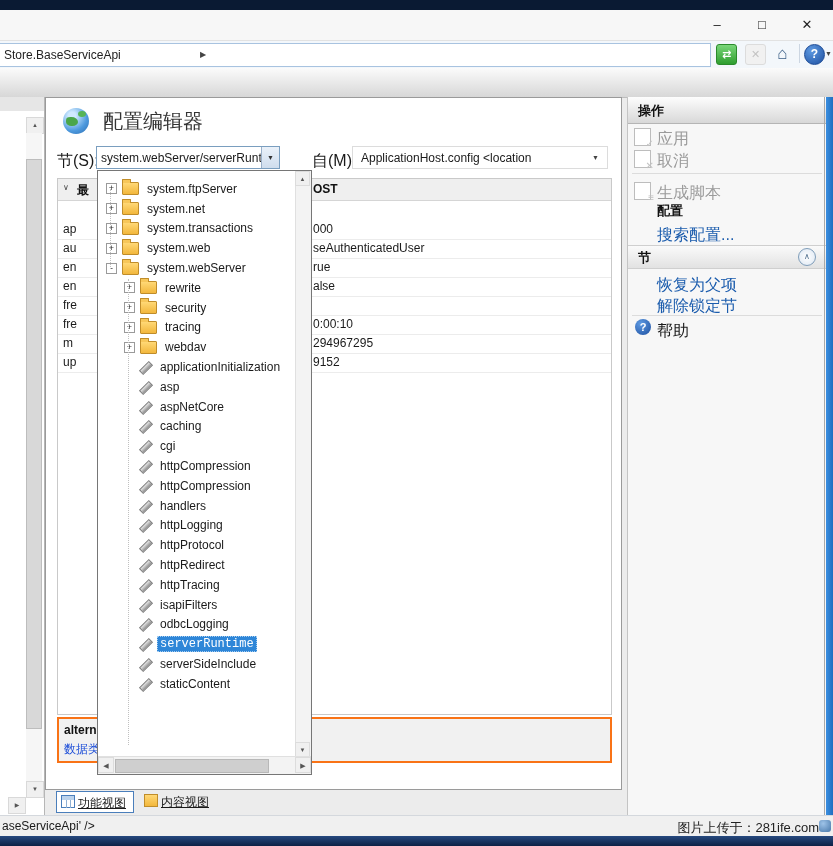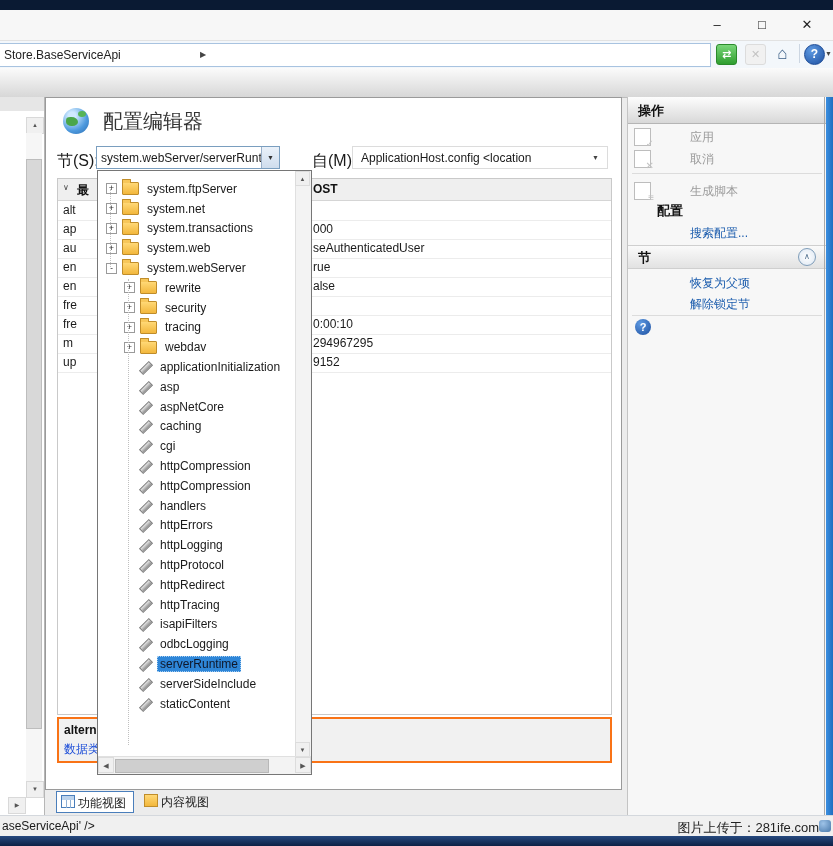--- a/index.html
+++ b/index.html
@@ -94,21 +94,21 @@
   .fold::before{content:"";position:absolute;left:-1px;top:-4px;width:7px;height:3px;
     background:#f7c75a;border:1px solid #c08d2a;border-bottom:none;border-radius:1px 1px 0 0;}
   .pencil{flex:none;width:14px;height:14px;position:relative;margin-right:5px;}
   .pencil i{position:absolute;left:1px;top:5px;width:12px;height:4px;
     background:linear-gradient(#e8e8e8,#8f8f8f);border:1px solid #777;
     transform:rotate(-45deg);}
   .l0{padding-left:8px;}
   .l1f{padding-left:26px;}
   .l1l{padding-left:40px;}
   .tl{padding:1px 3px;}
-  .sel .tl{background:#2e86d8;color:#0f172a;outline:1px dotted #a6cdf0;outline-offset:-1px;}
+  .sel .tl{background:#2e86d8;color:#ffffff;outline:1px dotted #a6cdf0;outline-offset:-1px;font-family:Liberation Mono, monospace;}
   .vbar{position:absolute;right:0;top:0;width:15px;bottom:17px;background:#f3f3f3;
     border-left:1px solid #e0e0e0;}
   .vbar .up{position:absolute;left:-1px;top:0;}
   .vbar .dn{position:absolute;left:-1px;bottom:0;}
   .vsb{width:15px;height:15px;background:#f0f0f0;border:1px solid #dcdcdc;color:#555;
     font-size:6px;text-align:center;line-height:14px;box-sizing:border-box;}
   .hbar{position:absolute;left:0;right:0;bottom:0;height:17px;background:#f3f3f3;
     border-top:1px solid #e0e0e0;}
   .hbar .lf{position:absolute;left:0;top:0;}
   .hbar .rt{position:absolute;right:0;top:0;}
@@ -120,21 +120,21 @@
   .actions{position:absolute;left:627px;top:97px;width:199px;height:718px;background:#f7f7f7;
     border-left:1px solid #c4c4c4;box-sizing:border-box;}
   .act-head{position:absolute;left:0;top:0;width:100%;height:26px;
     background:linear-gradient(#fdfdfd,#d8d8d8);border-bottom:1px solid #b5b5b5;}
   .act-head span{position:absolute;left:10px;top:5px;font-size:13px;font-weight:bold;color:#111;}
   .arow{position:absolute;left:0;width:100%;height:20px;}
   .aico{position:absolute;left:6px;top:1px;width:15px;height:16px;background:#fff;
     border:1px solid #bdbdbd;}
   .aico em{position:absolute;right:-4px;bottom:-4px;font-style:normal;font-size:10px;
     font-weight:bold;color:#c2c2c2;}
-  .alabel{position:absolute;left:29px;top:2px;font-size:12px;margin-left:33px;}
+  .alabel{position:absolute;left:29px;top:2px;font-size:16px;}
   .dis{color:#9b9b9b;}
   .link{color:#1b5cad;}
   .asep{position:absolute;left:4px;width:190px;height:1px;background:#dcdcdc;}
   .abold{position:absolute;left:29px;font-size:13px;font-weight:bold;color:#111;}
   .sec-head{position:absolute;left:0;top:148px;width:100%;height:22px;
     background:linear-gradient(#fafafa,#e2e2e2);border-top:1px solid #cfcfcf;
     border-bottom:1px solid #cfcfcf;}
   .sec-head span{position:absolute;left:10px;top:3px;font-size:13px;font-weight:bold;color:#111;}
   .circ{position:absolute;left:170px;top:2px;width:16px;height:16px;border-radius:50%;
     border:1px solid #7f9db9;background:radial-gradient(#ffffff,#dce6f2);text-align:center;
@@ -149,21 +149,21 @@
   
   .tab{position:absolute;top:791px;height:22px;font-size:12px;color:#1a1a1a;}
   .tab-sel{left:56px;width:78px;border:1px solid #4a7ebb;background:#fff;box-sizing:border-box;}
   .tab2{left:140px;width:74px;}
   .tab .ticon{position:absolute;left:4px;top:3px;width:14px;height:13px;box-sizing:border-box;}
   .ticon-grid{border:1px solid #4a7ebb;background:
     linear-gradient(#bcd3ec,#bcd3ec) 0 0/14px 4px no-repeat,#fff;}
   .ticon-grid::after{content:"";position:absolute;left:4px;top:4px;width:1px;height:8px;background:#8fb0d4;
     box-shadow:4px 0 0 #8fb0d4;}
   .ticon-fold{background:linear-gradient(#ffd876,#f2b73c);border:1px solid #c08d2a;}
-  .tab .tlab{position:absolute;left:21px;top:3px;white-space:nowrap;}
+  .tab .tlab{position:absolute;left:21px;top:3px;white-space:nowrap;text-decoration:underline;}
   
   .statusbar{position:absolute;left:0;top:815px;width:833px;height:21px;background:#f0f0f0;
     border-top:1px solid #d4d8dd;}
   .status-text{position:absolute;left:2px;top:3px;font-size:12px;color:#1a1a1a;}
   .watermark{position:absolute;right:14px;top:3px;font-size:13px;color:#222;}
   .wm-ico{position:absolute;right:2px;top:4px;width:12px;height:12px;border-radius:3px;
     background:radial-gradient(circle at 35% 30%,#9ec3e8,#4878aa);}
 </style>
 </head>
 <body>
@@ -220,24 +220,20 @@
       <span class="cv">ApplicationHost.config  &lt;location</span>
       <span class="ar">▼</span>
     </div>
 
     <div class="grid">
       <div class="ghead">
         <span class="chev">∨</span>
         <span class="hl">最</span>
         <span class="hr">OST</span>
       </div>
-      <div class="grow" style="top:22px">
-        <span class="gname">alt</span>
-        <span class="gval"></span>
-      </div>
       <div class="grow" style="top:41px">
         <span class="gname">ap</span>
         <span class="gval">000</span>
       </div>
       <div class="grow" style="top:60px">
         <span class="gname">au</span>
         <span class="gval">seAuthenticatedUser</span>
       </div>
       <div class="grow" style="top:79px">
         <span class="gname">en</span>
@@ -361,26 +357,20 @@
         <span class="pencil">
             <i></i>
           </span>
         <span class="tl">httpCompression</span>
       </div>
       <div class="ti l1l">
         <span class="pencil">
             <i></i>
           </span>
         <span class="tl">handlers</span>
-      </div>
-      <div class="ti l1l">
-        <span class="pencil">
-            <i></i>
-          </span>
-        <span class="tl">httpErrors</span>
       </div>
       <div class="ti l1l">
         <span class="pencil">
             <i></i>
           </span>
         <span class="tl">httpLogging</span>
       </div>
       <div class="ti l1l">
         <span class="pencil">
             <i></i>
@@ -477,20 +467,23 @@
       <div class="circ">∧</div>
     </div>
     <div class="arow" style="top:176px">
       <span class="alabel link">恢复为父项</span>
     </div>
     <div class="arow" style="top:197px">
       <span class="alabel link">解除锁定节</span>
     </div>
     <div class="asep" style="top:218px"></div>
     <div class="hico">?</div>
+    <div class="arow" style="top:222px">
+      <span class="alabel" style="color:#1a1a1a">帮助</span>
+    </div>
   </div>
 
   <div class="win-edge-line"></div>
   <div class="win-edge"></div>
 
   <div class="tab tab-sel">
     <span class="ticon ticon-grid"></span>
     <span class="tlab">功能视图</span>
   </div>
   <div class="tab tab2">

